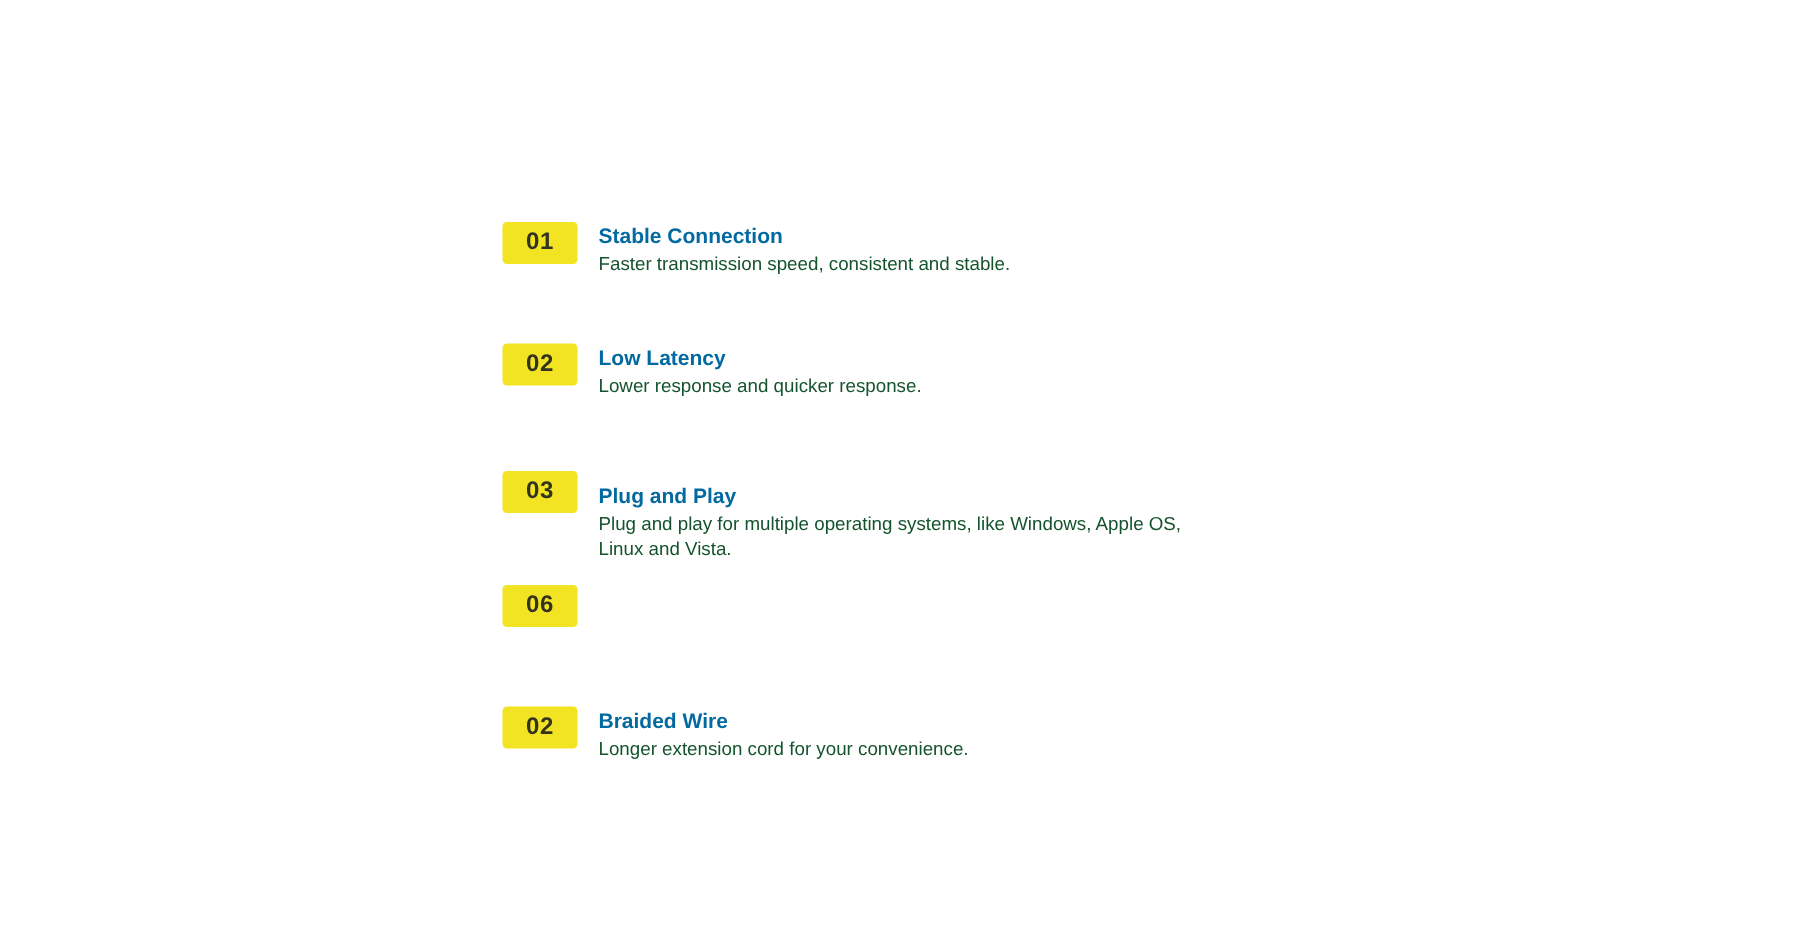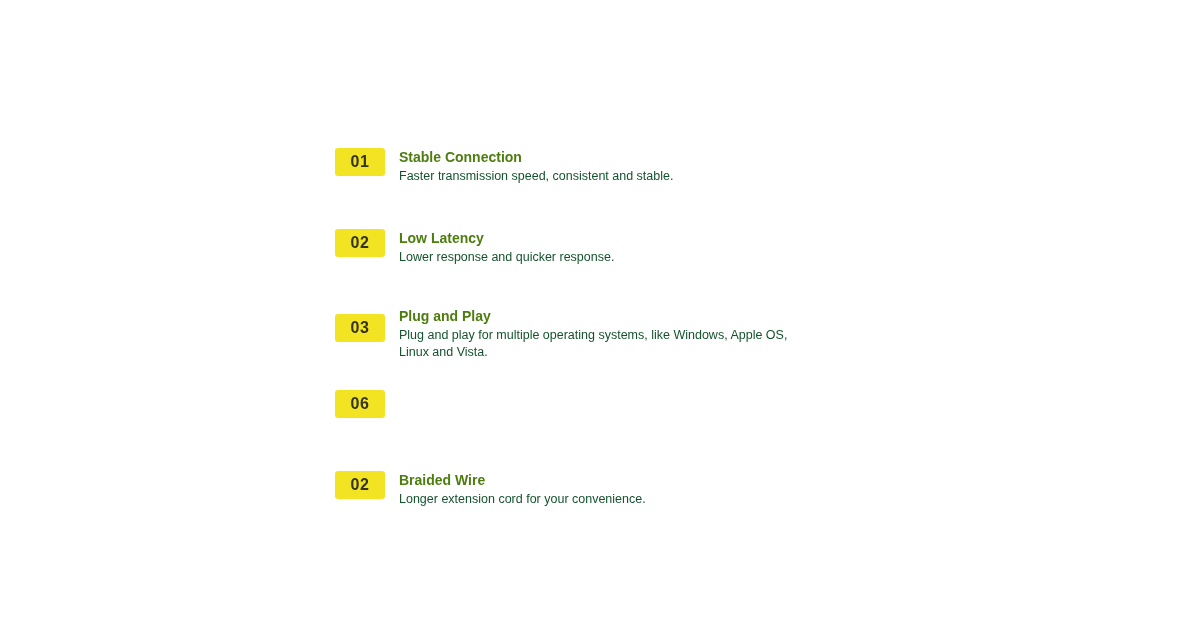--- a/index.html
+++ b/index.html
@@ -39,24 +39,24 @@
     text-align: center;
   }
   .feature-item.badge-offset .badge {
     margin-top: 6px;
   }
   .text-block {
     margin-left: 14px;
     margin-top: 1px;
   }
   .feature-item.badge-offset .text-block {
-    margin-top: 0;
+    margin-top: 14px;
   }
   .title {
-    color: #4d7c0f;
+    color: #0369a1;
     font-size: 14px;
     font-weight: bold;
     line-height: 16px;
     margin-bottom: 3px;
     white-space: nowrap;
   }
   .desc {
     color: #14532d;
     font-size: 12.5px;
     line-height: 17px;

